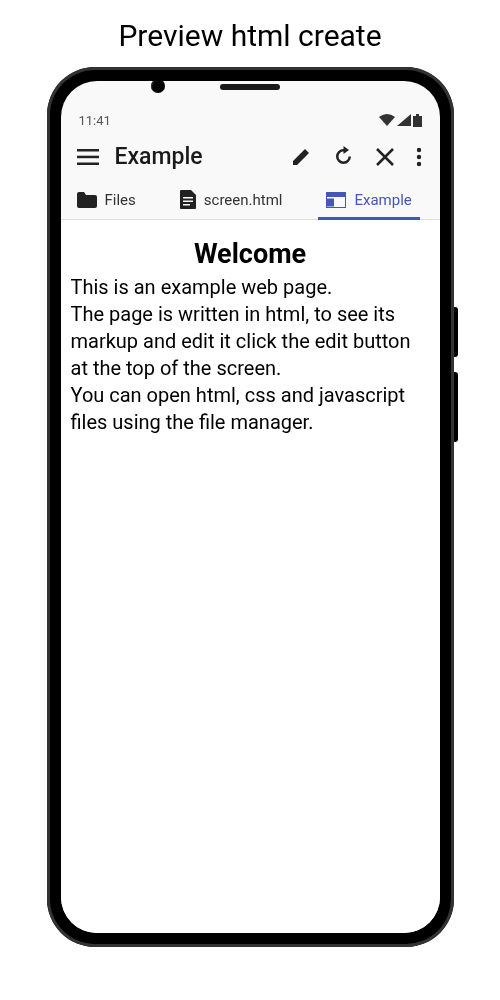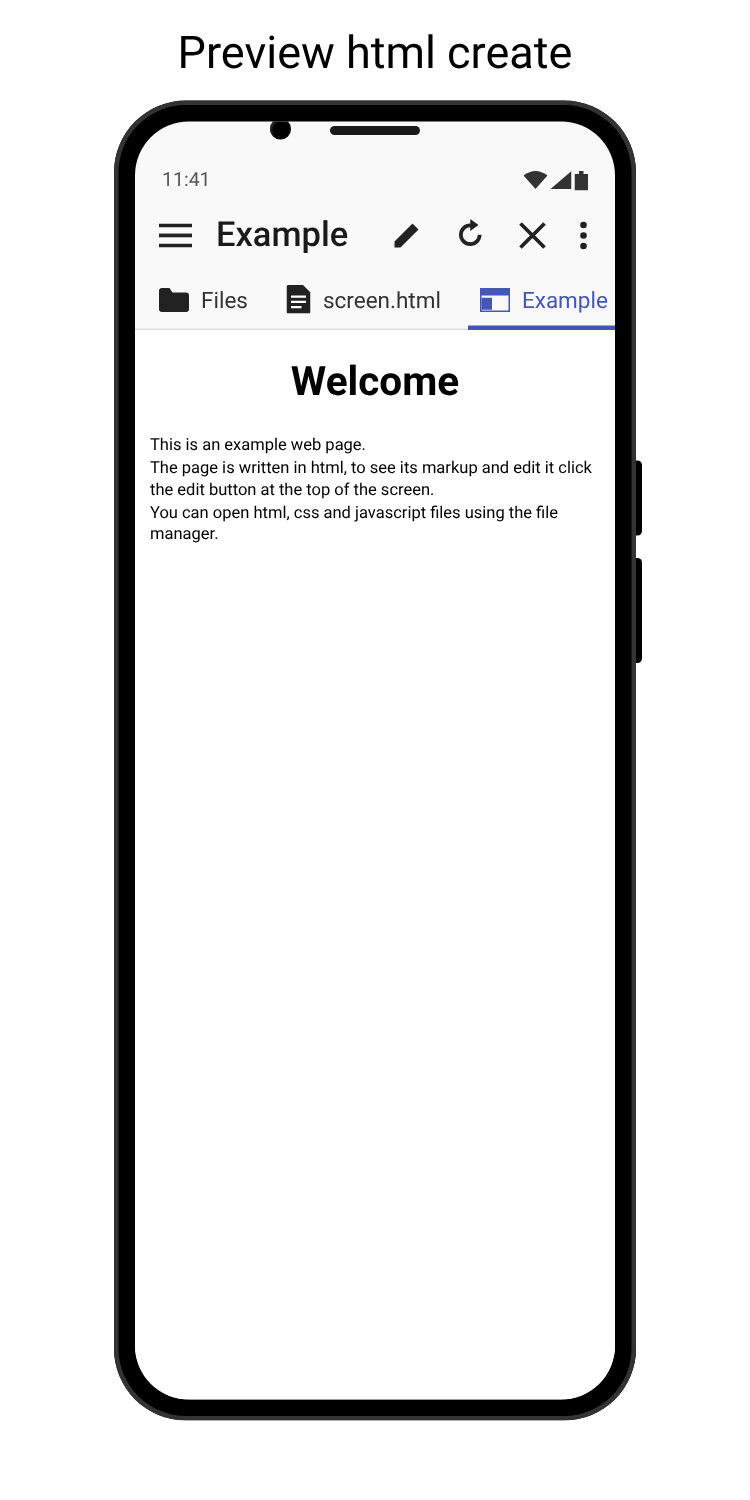--- a/index.html
+++ b/index.html
@@ -14,21 +14,21 @@
       flex-direction: column;
       align-items: center;
     }
     .page-header {
       font-size: 30px;
       font-weight: 400;
       padding: 18px 0 14px 0;
       color: #000;
     }
     .phone-frame {
-      width: 348px;
+      width: 407px;
       height: 880px;
       background: #000;
       border-radius: 48px;
       padding: 14px;
       position: relative;
       box-shadow: inset 0 0 0 3px #333;
     }
     .phone-side-button-1 {
       position: absolute;
       right: -4px;
@@ -120,21 +120,21 @@
     .icon-btn {
       cursor: pointer;
       display: flex;
       align-items: center;
       justify-content: center;
     }
     .tab-bar {
       display: flex;
       border-bottom: 1px solid #ddd;
       padding: 0 10px;
-      gap: 14px;
+      gap: 32px;
     }
     .tab {
       display: flex;
       align-items: center;
       gap: 8px;
       padding: 10px 6px;
       font-size: 15px;
       color: #333;
       cursor: pointer;
       position: relative;
@@ -157,25 +157,25 @@
     .content-area {
       flex: 1;
       background: #fff;
       padding: 18px 10px;
       overflow-y: auto;
     }
     .content-heading {
       font-size: 27px;
       font-weight: 700;
       text-align: center;
-      margin-bottom: 20px;
+      margin-bottom: 4px;
       color: #000;
     }
     .content-body {
-      font-size: 11px;
+      font-size: 20px;
       line-height: 1.35;
       color: #000;
     }
     .content-body p {
       margin: 0;
     }
   </style>
 </head>
 <body>
 

